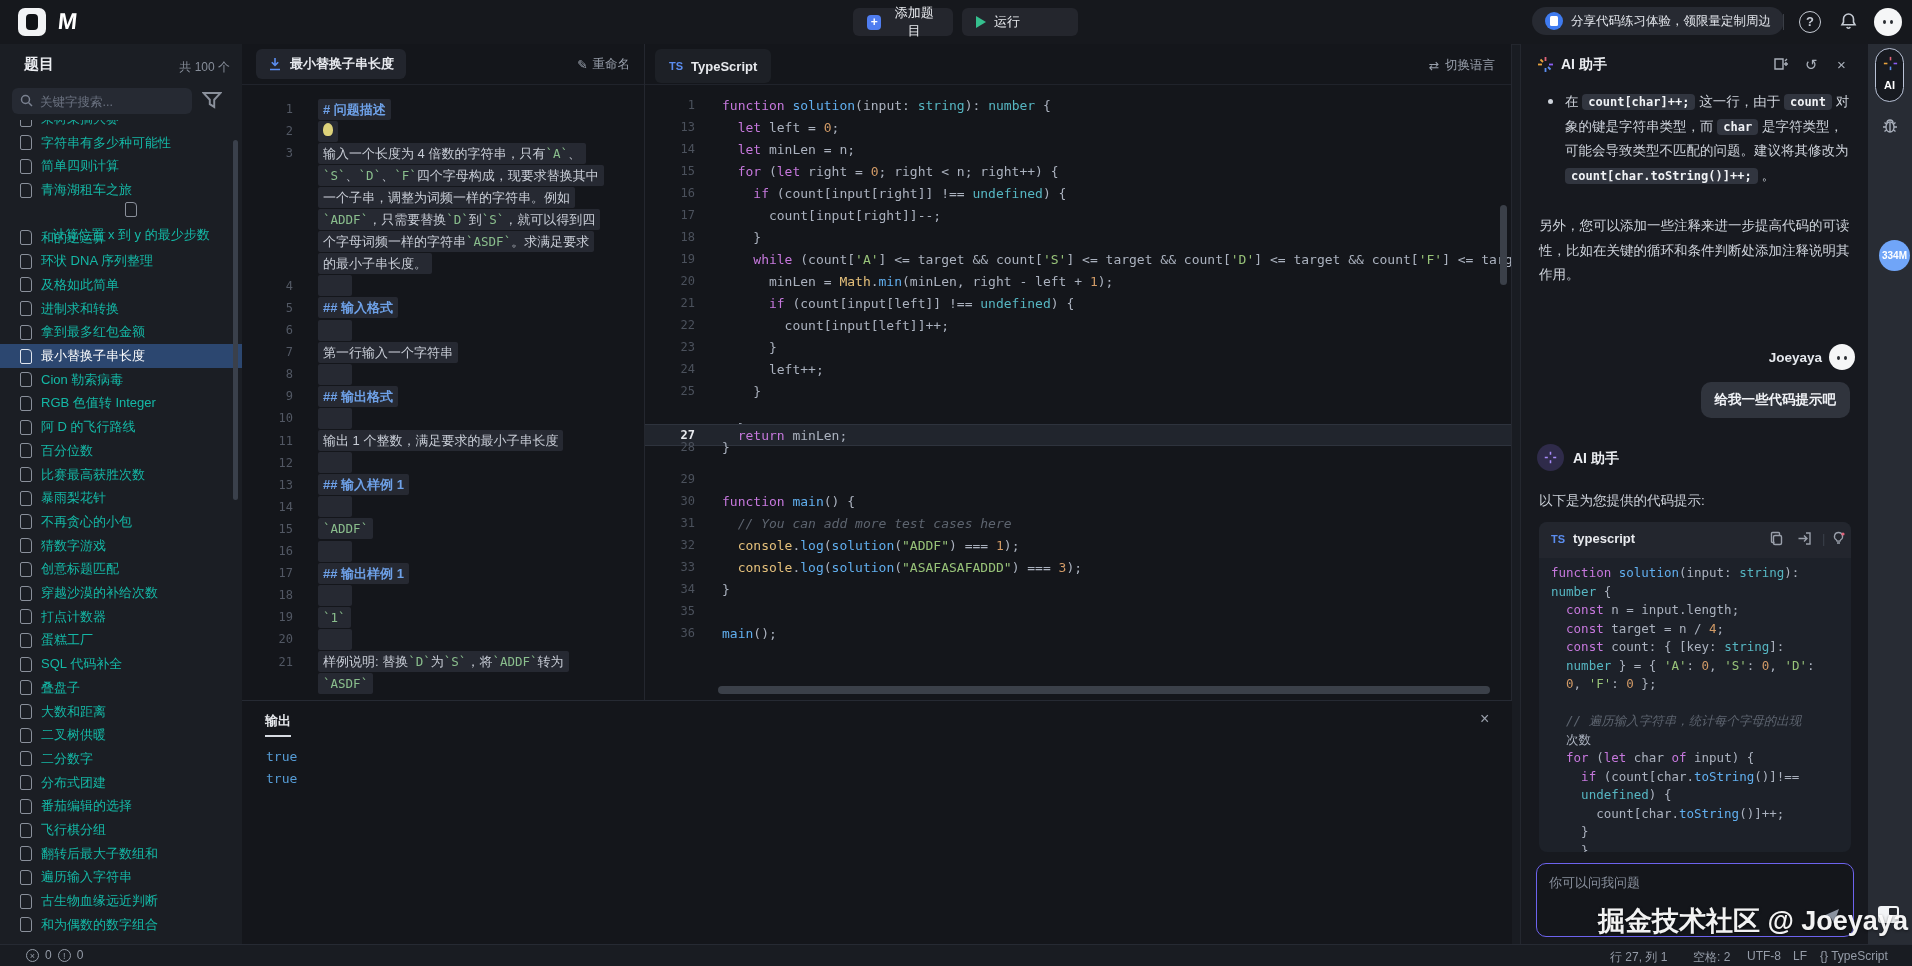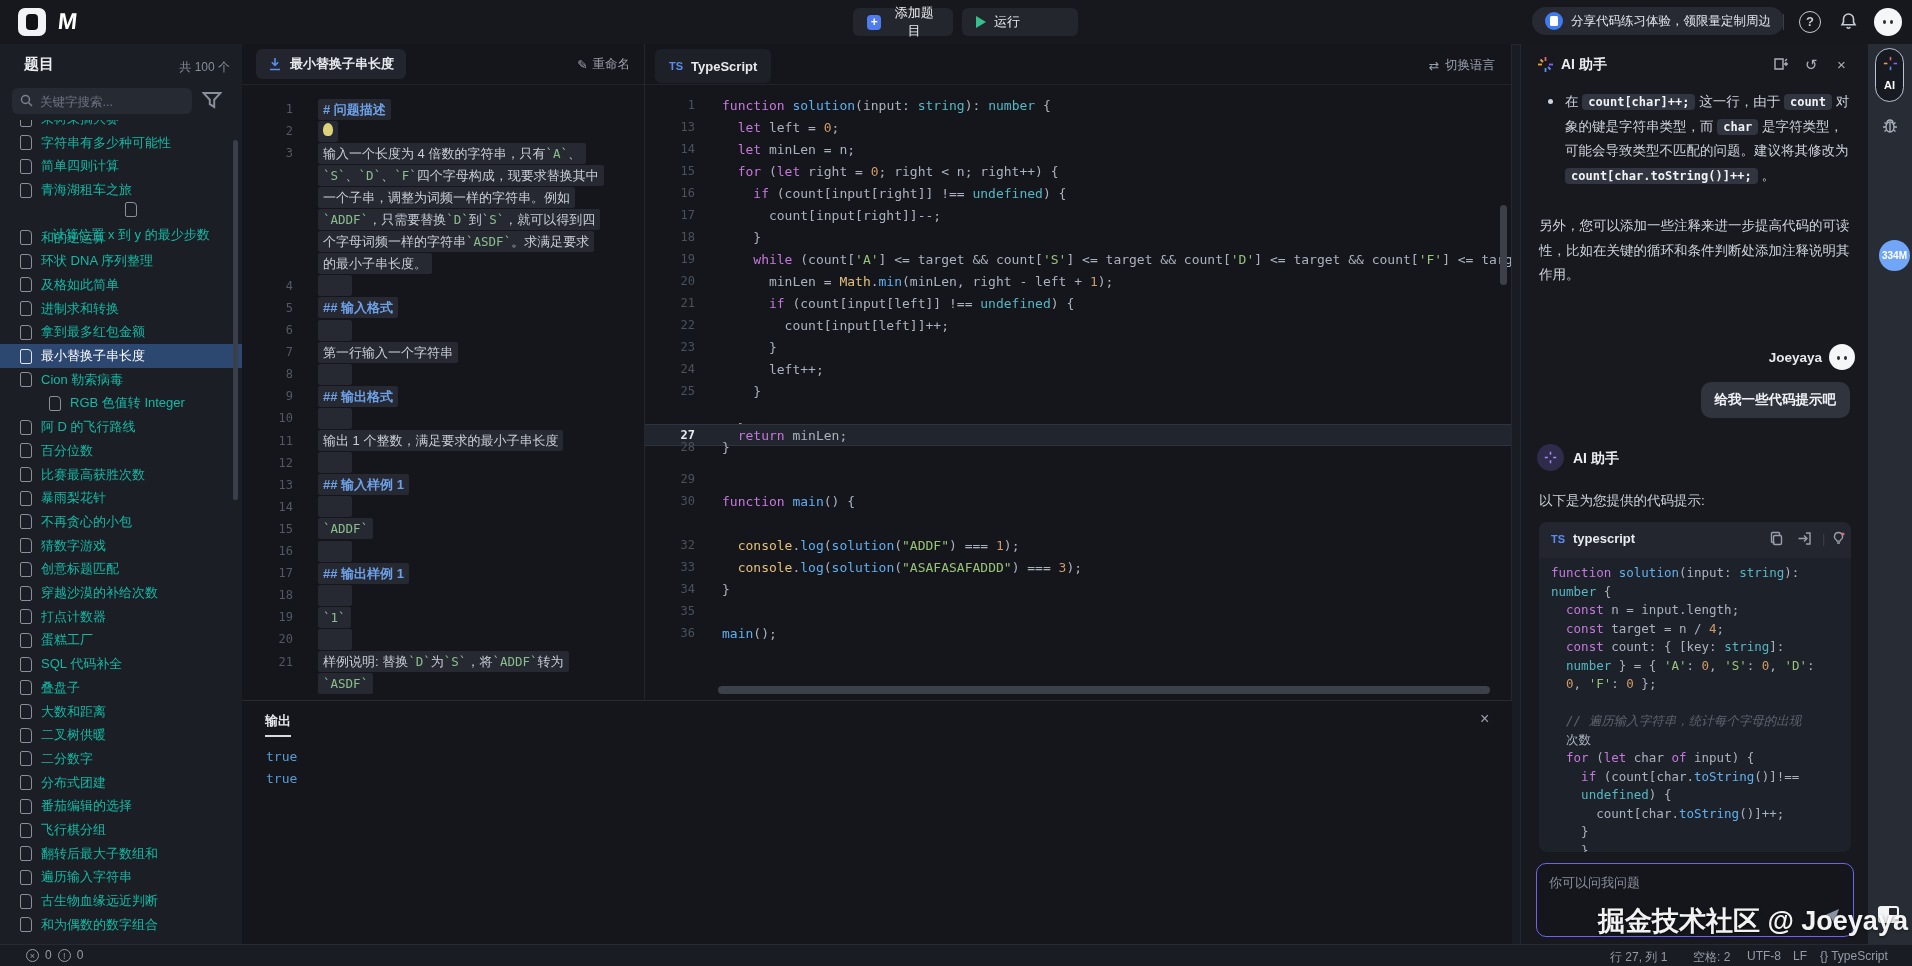--- a/index.html
+++ b/index.html
@@ -238,21 +238,21 @@
           <span class="slabel">拿到最多红包金额</span>
         </div>
         <div class="sitem sel" style="top: 224px;">
           <span class="ficon"></span>
           <span class="slabel">最小替换子串长度</span>
         </div>
         <div class="sitem" style="top: 247.7px;">
           <span class="ficon"></span>
           <span class="slabel">Cion 勒索病毒</span>
         </div>
-        <div class="sitem" style="top: 271.4px; margin-left: 29px;">
+        <div class="sitem" style="top: 271.4px;">
           <span class="ficon"></span>
           <span class="slabel">RGB 色值转 Integer</span>
         </div>
         <div class="sitem" style="top: 295.1px;">
           <span class="ficon"></span>
           <span class="slabel">阿 D 的飞行路线</span>
         </div>
         <div class="sitem" style="top: 318.8px;">
           <span class="ficon"></span>
           <span class="slabel">百分位数</span>
@@ -546,20 +546,24 @@
           <span class="cnum">28</span>
           <span class="ctext"><span class="c-def">}</span></span>
         </div>
         <div class="crow" style="top: 384px;">
           <span class="cnum">29</span>
           <span class="ctext"></span>
         </div>
         <div class="crow" style="top: 406px;">
           <span class="cnum">30</span>
           <span class="ctext"><span class="c-kw">function</span><span class="c-def"> </span><span class="c-fn">main</span><span class="c-def">() {</span></span>
+        </div>
+        <div class="crow" style="top: 428px;">
+          <span class="cnum">31</span>
+          <span class="ctext"><span class="c-def">  </span><span class="c-com">// You can add more test cases here</span></span>
         </div>
         <div class="crow" style="top: 450px;">
           <span class="cnum">32</span>
           <span class="ctext"><span class="c-def">  </span><span class="c-obj">console</span><span class="c-def">.</span><span class="c-fn">log</span><span class="c-def">(</span><span class="c-fn">solution</span><span class="c-def">(</span><span class="c-str">"ADDF"</span><span class="c-def">) === </span><span class="c-num">1</span><span class="c-def">);</span></span>
         </div>
         <div class="crow" style="top: 472px;">
           <span class="cnum">33</span>
           <span class="ctext"><span class="c-def">  </span><span class="c-obj">console</span><span class="c-def">.</span><span class="c-fn">log</span><span class="c-def">(</span><span class="c-fn">solution</span><span class="c-def">(</span><span class="c-str">"ASAFASAFADDD"</span><span class="c-def">) === </span><span class="c-num">3</span><span class="c-def">);</span></span>
         </div>
         <div class="crow" style="top: 494px;">

